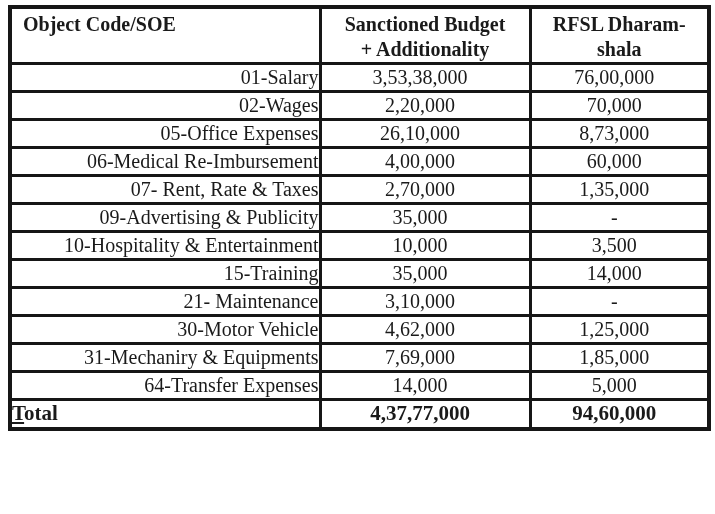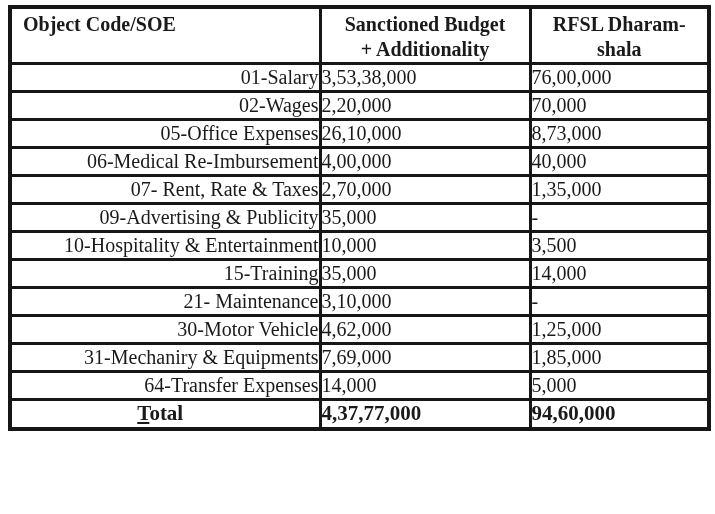--- a/index.html
+++ b/index.html
@@ -57,30 +57,30 @@
   tbody td {
     height: 28px;
     line-height: 25px;
     vertical-align: middle;
   }
   td.name-cell {
     text-align: right;
     padding-left: 11px;
   }
   td.num-cell {
-    text-align: left;
+    text-align: center;
     padding-right: 10px;
   }
   tr.total-row td {
     font-weight: bold;
     font-size: 21px;
     height: 29px;
   }
   tr.total-row td.total-label-cell {
-    text-align: center;
+    text-align: left;
     padding-right: 10px;
     margin-top: 28px;
   }
   tr.total-row td.total-label-cell::first-letter {
     text-decoration: underline;
   }
 </style>
 </head>
 <body>
 
@@ -122,21 +122,21 @@
 
   <tr>
     <td class="name-cell">05-Office Expenses</td>
     <td class="num-cell">26,10,000</td>
     <td class="num-cell">8,73,000</td>
   </tr>
 
   <tr>
     <td class="name-cell">06-Medical Re-Imbursement</td>
     <td class="num-cell">4,00,000</td>
-    <td class="num-cell">40,000</td>
+    <td class="num-cell">60,000</td>
   </tr>
 
   <tr>
     <td class="name-cell">07- Rent, Rate &amp; Taxes</td>
     <td class="num-cell">2,70,000</td>
     <td class="num-cell">1,35,000</td>
   </tr>
 
   <tr>
     <td class="name-cell">09-Advertising &amp; Publicity</td>

